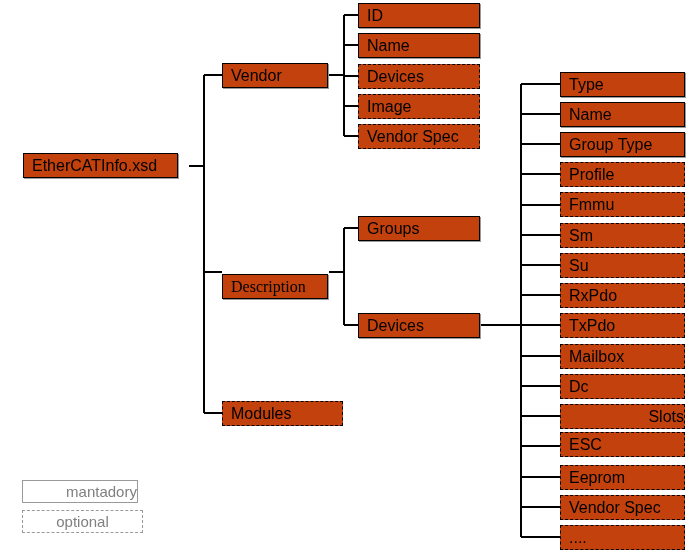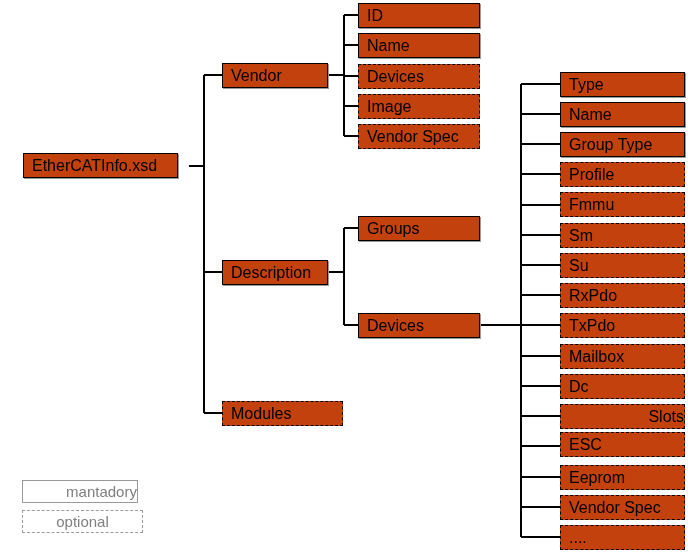--- a/index.html
+++ b/index.html
@@ -126,21 +126,21 @@
   </svg>
 
   <div class="node solid" style="left: 23px; top: 153px; width: 155px; height: 25px;">
     <span class="label">EtherCATInfo.xsd</span>
   </div>
 
   <div>
       <div class="node solid" style="left: 222px; top: 63px; width: 106px; height: 25px;">
         <span class="label">Vendor</span>
       </div>
-      <div class="node solid" style="left: 222px; top: 260px; width: 106px; height: 25px;">
+      <div class="node solid" style="left: 222px; top: 274px; width: 106px; height: 25px; font-family: Liberation Serif, serif;">
         <span class="label">Description</span>
       </div>
       <div class="node dashed" style="left: 222px; top: 401px; width: 121px; height: 25px;">
         <span class="label">Modules</span>
       </div>
     </div>
   <div>
       <div class="node solid" style="left: 358px; top: 3px; width: 122px; height: 25px;">
         <span class="label">ID</span>
       </div>

